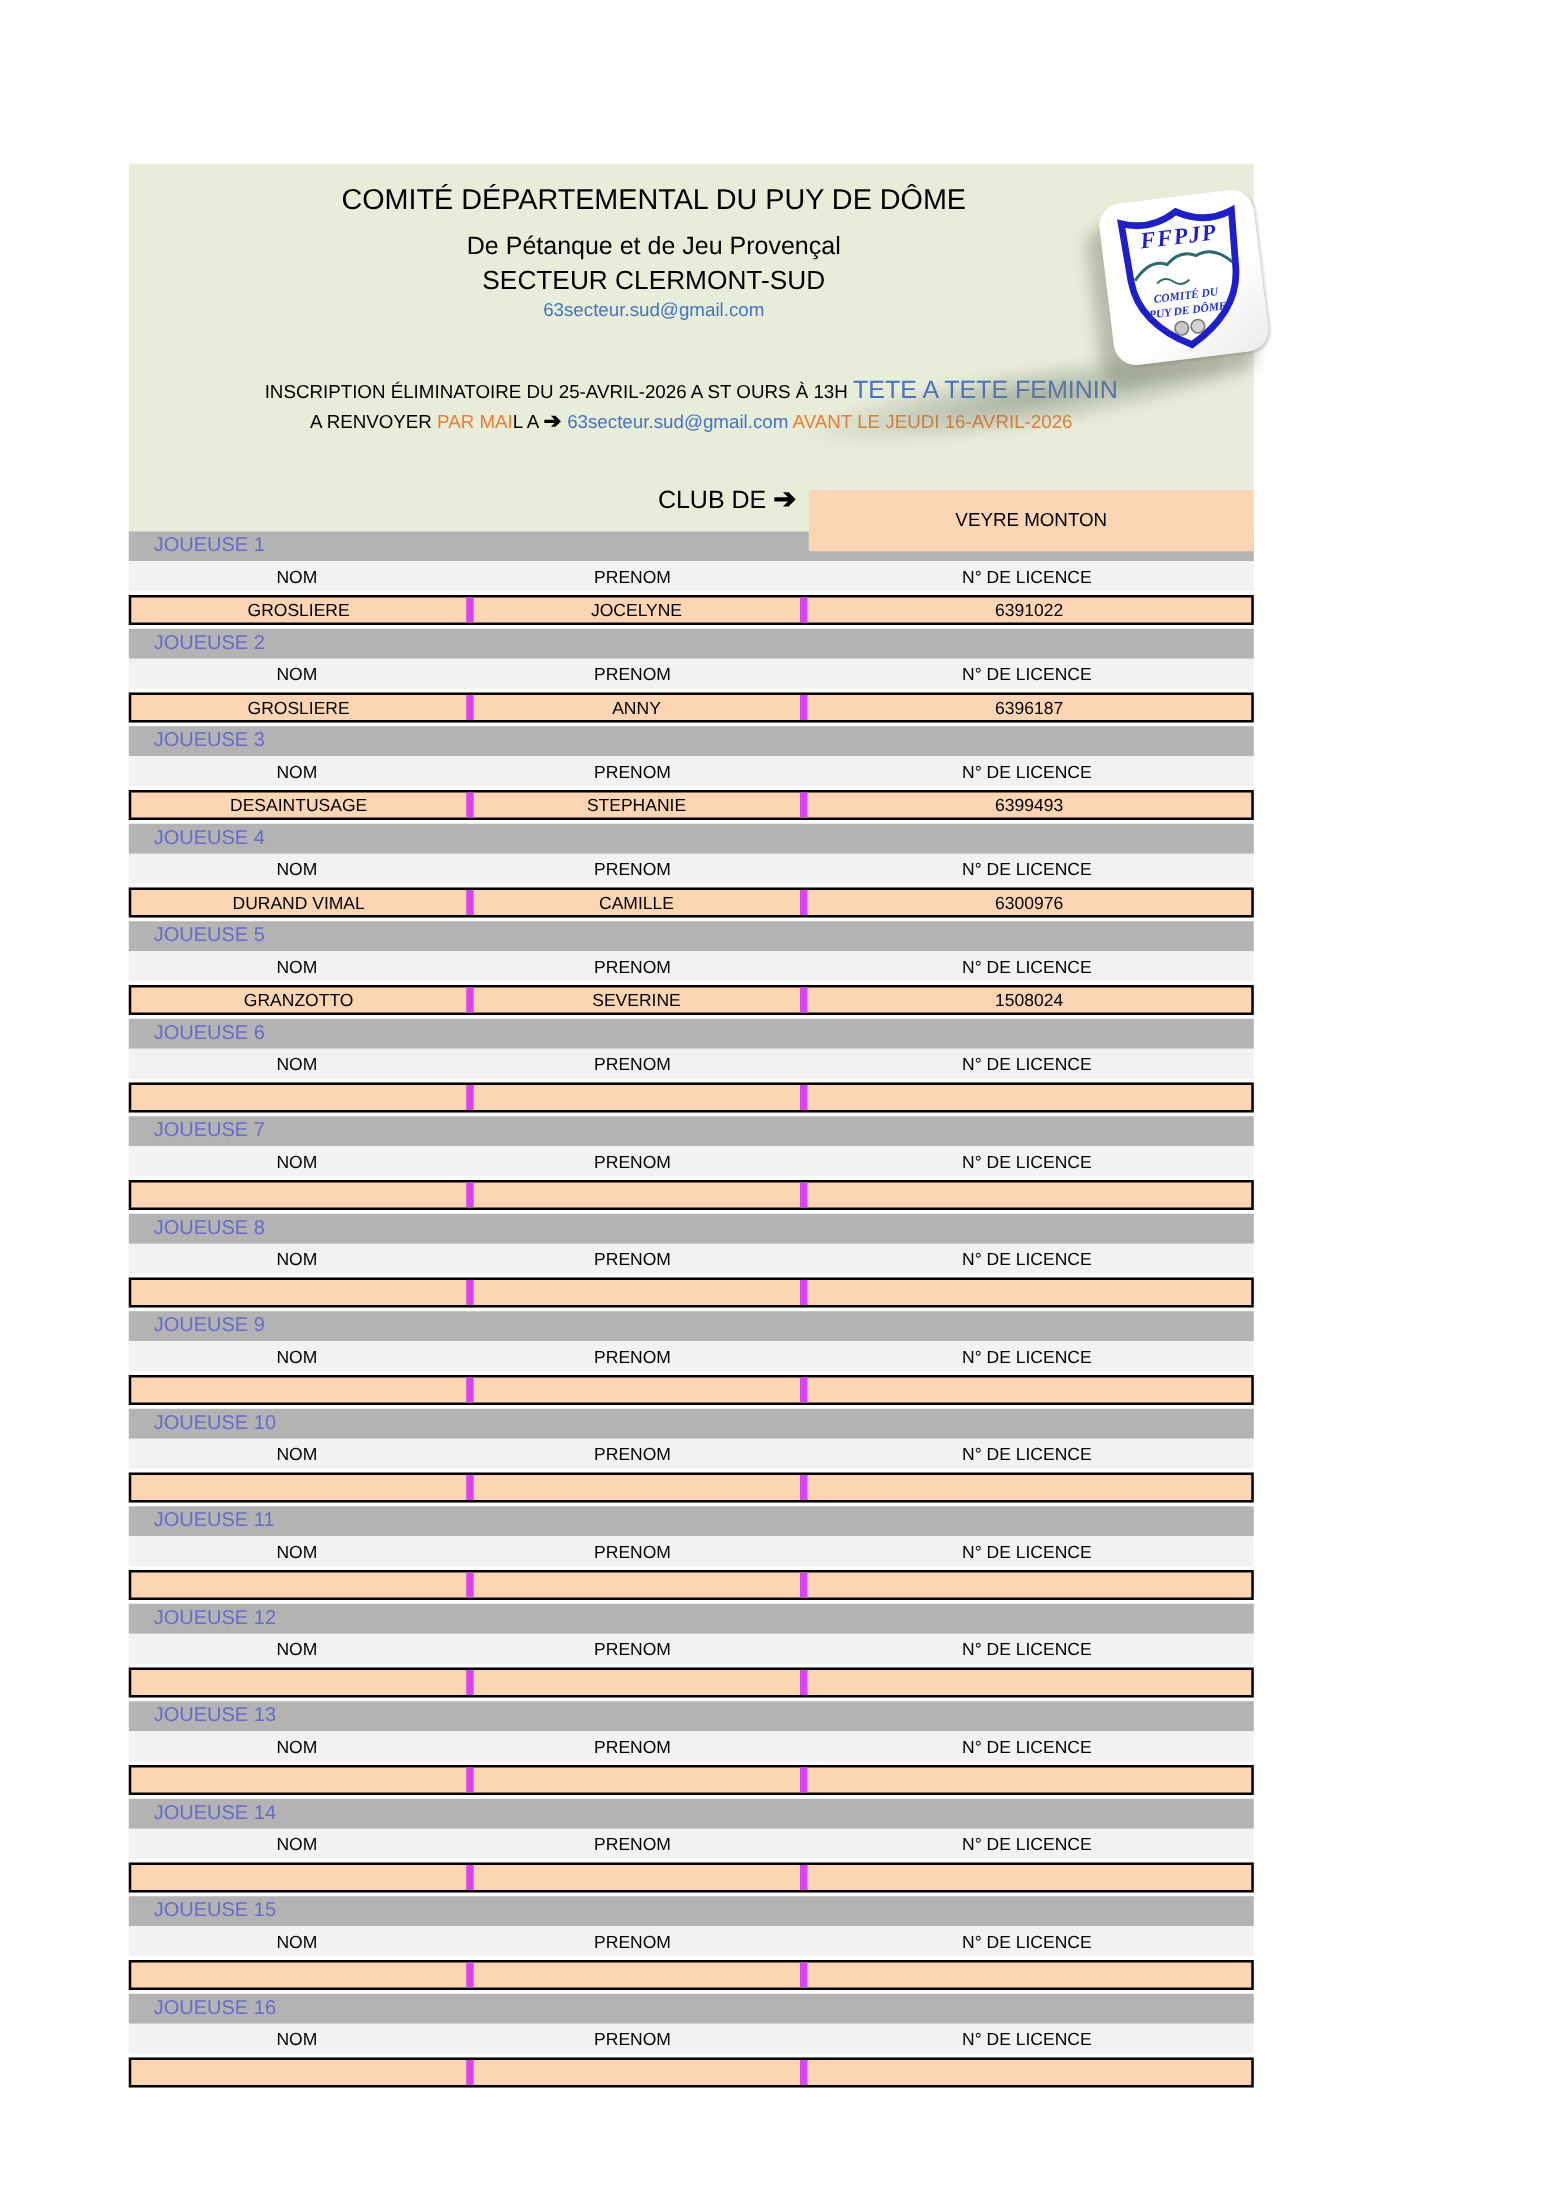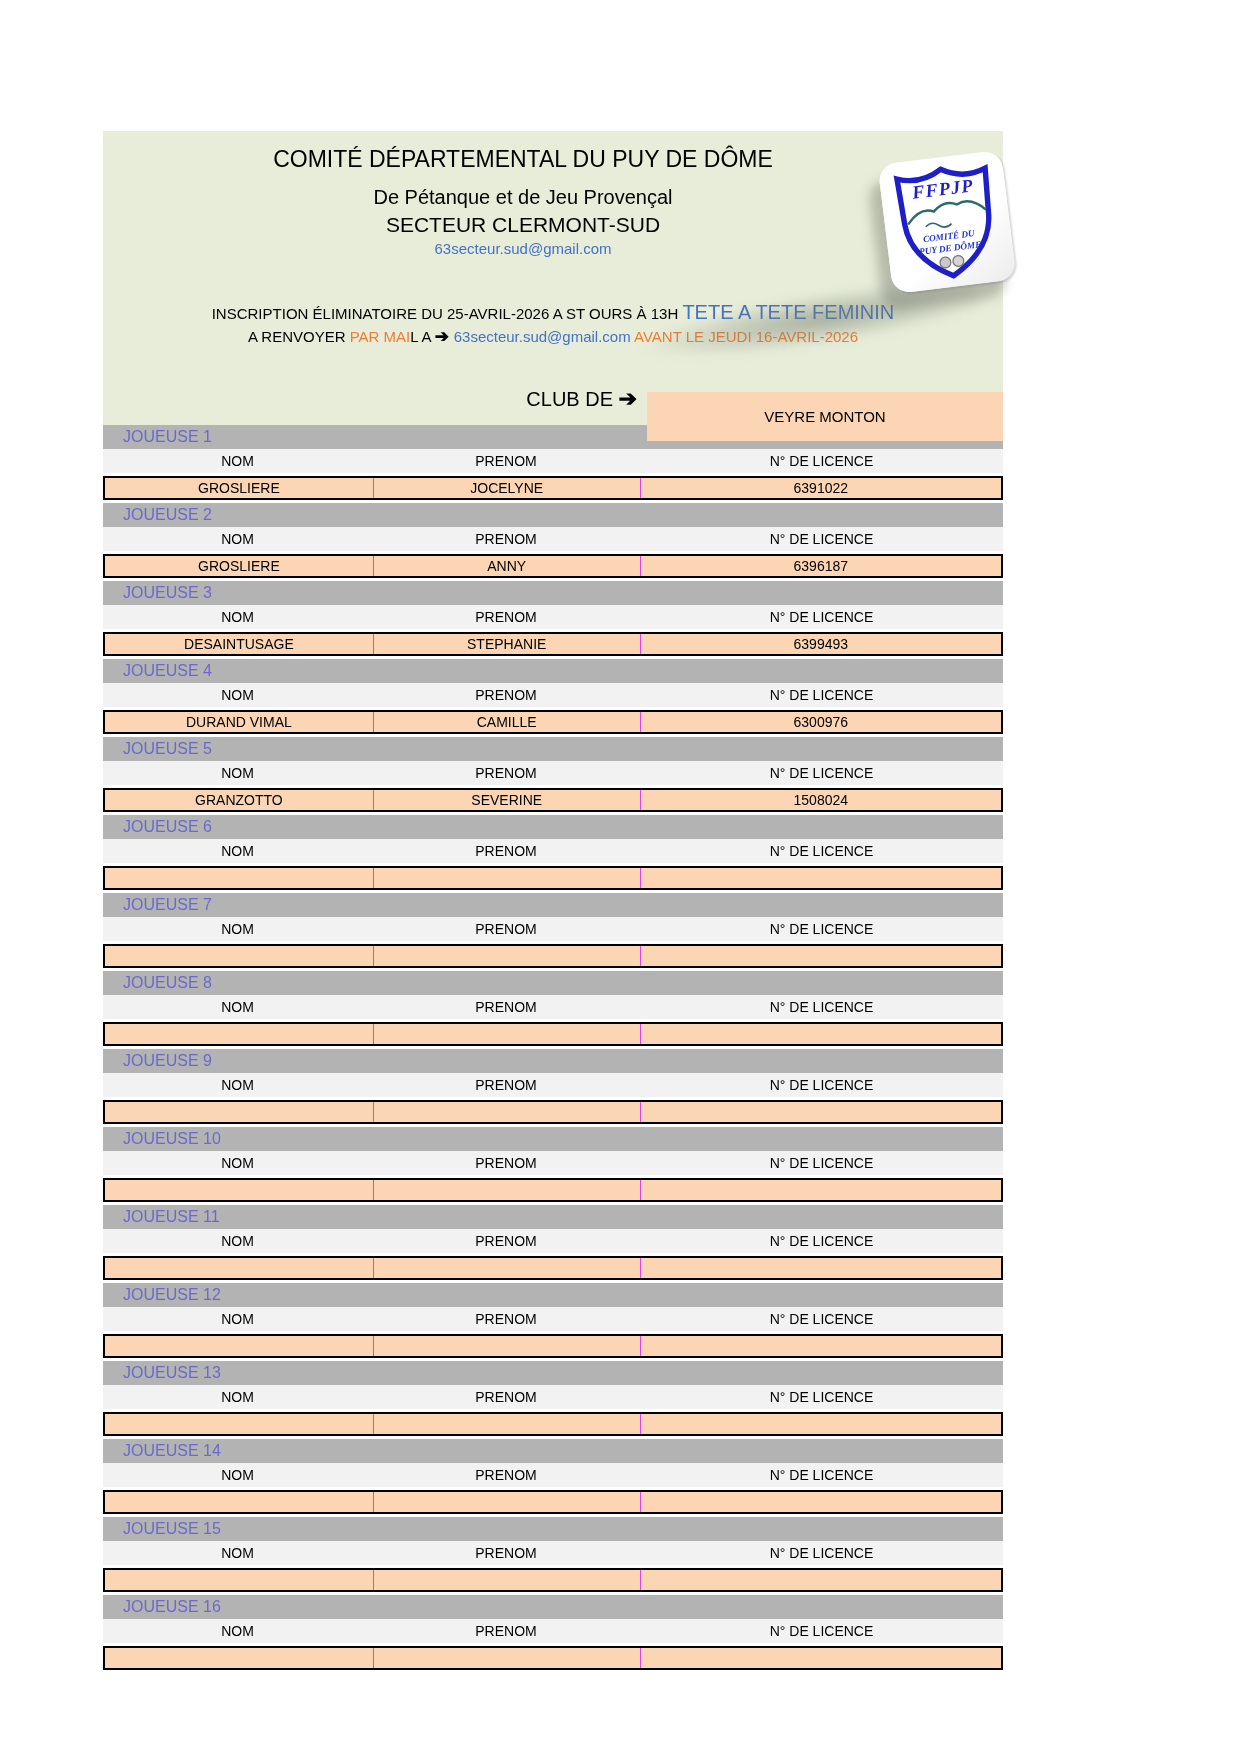--- a/index.html
+++ b/index.html
@@ -47,21 +47,21 @@
   .sections { width:900px; }
   .joueuse-section { width:900px; }
   .band { height:24px; background:#b3b3b3; line-height:24px; padding-left:20px; box-sizing:border-box;
     color:#6a6acd; font-size:16px; }
   .cols { display:grid; grid-template-columns:269fr 268fr 363fr; }
   .header-row { height:24px; background:#f2f2f2; }
   .header-row .col { font-size:14px; line-height:24px; text-align:center; }
   .row-gap { height:3px; }
   .data-row { height:24px; box-sizing:border-box; border:2px solid #000; background:#fcd5b4; }
   .data-row .cell { font-size:14px; line-height:20px; text-align:center; overflow:hidden; }
-  .data-row .cell + .cell { border-left:1px solid #d946ef; }
+  .data-row .cell + .cell { border-left:6px solid #d946ef; }
 </style>
 </head>
 <body>
 
 <div class="sheet">
 
   <div class="green-block">
 
     <div class="titles">
       <div class="title1">COMITÉ DÉPARTEMENTAL DU PUY DE DÔME</div>

